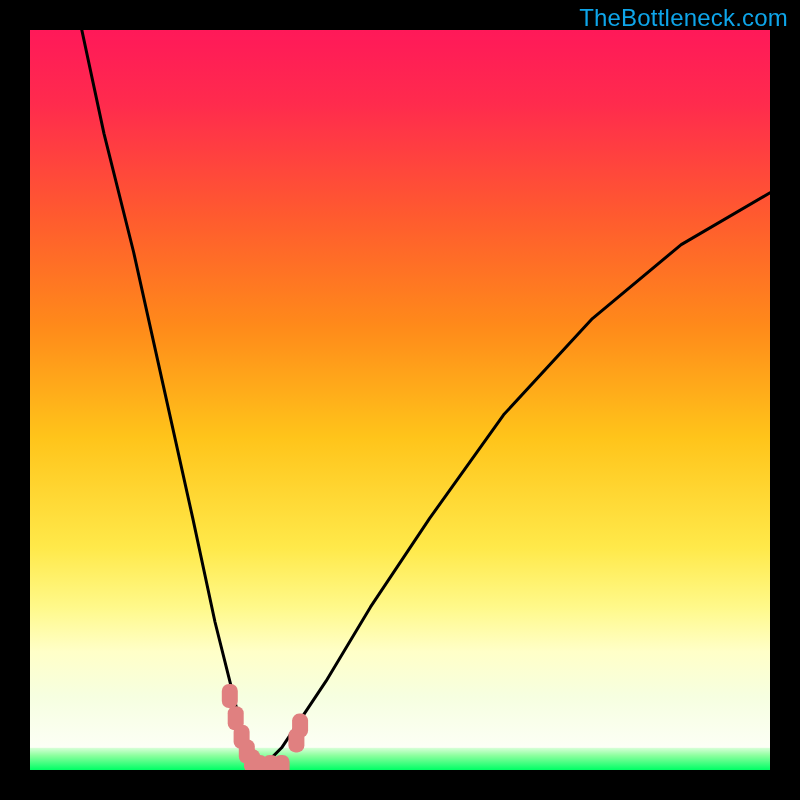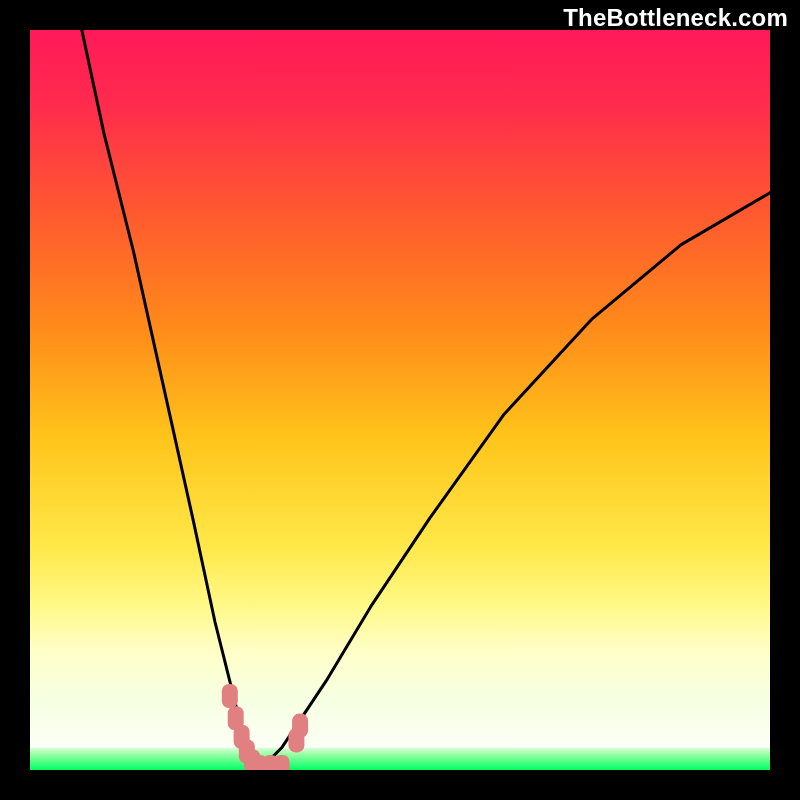--- a/index.html
+++ b/index.html
@@ -21,23 +21,23 @@
     left: 30px;
     top: 30px;
     width: 740px;
     height: 740px;
     overflow: hidden;
   }
   .watermark {
     position: absolute;
     top: 4px;
     right: 12px;
-    color: #ffffff;
+    color: #0ea5e9;
     font-size: 24px;
-    font-weight: 700;
+    font-weight: 400;
     letter-spacing: 0.2px;
     user-select: none;
   }
   svg {
     display: block;
   }
 </style>
 </head>
 <body>
 

